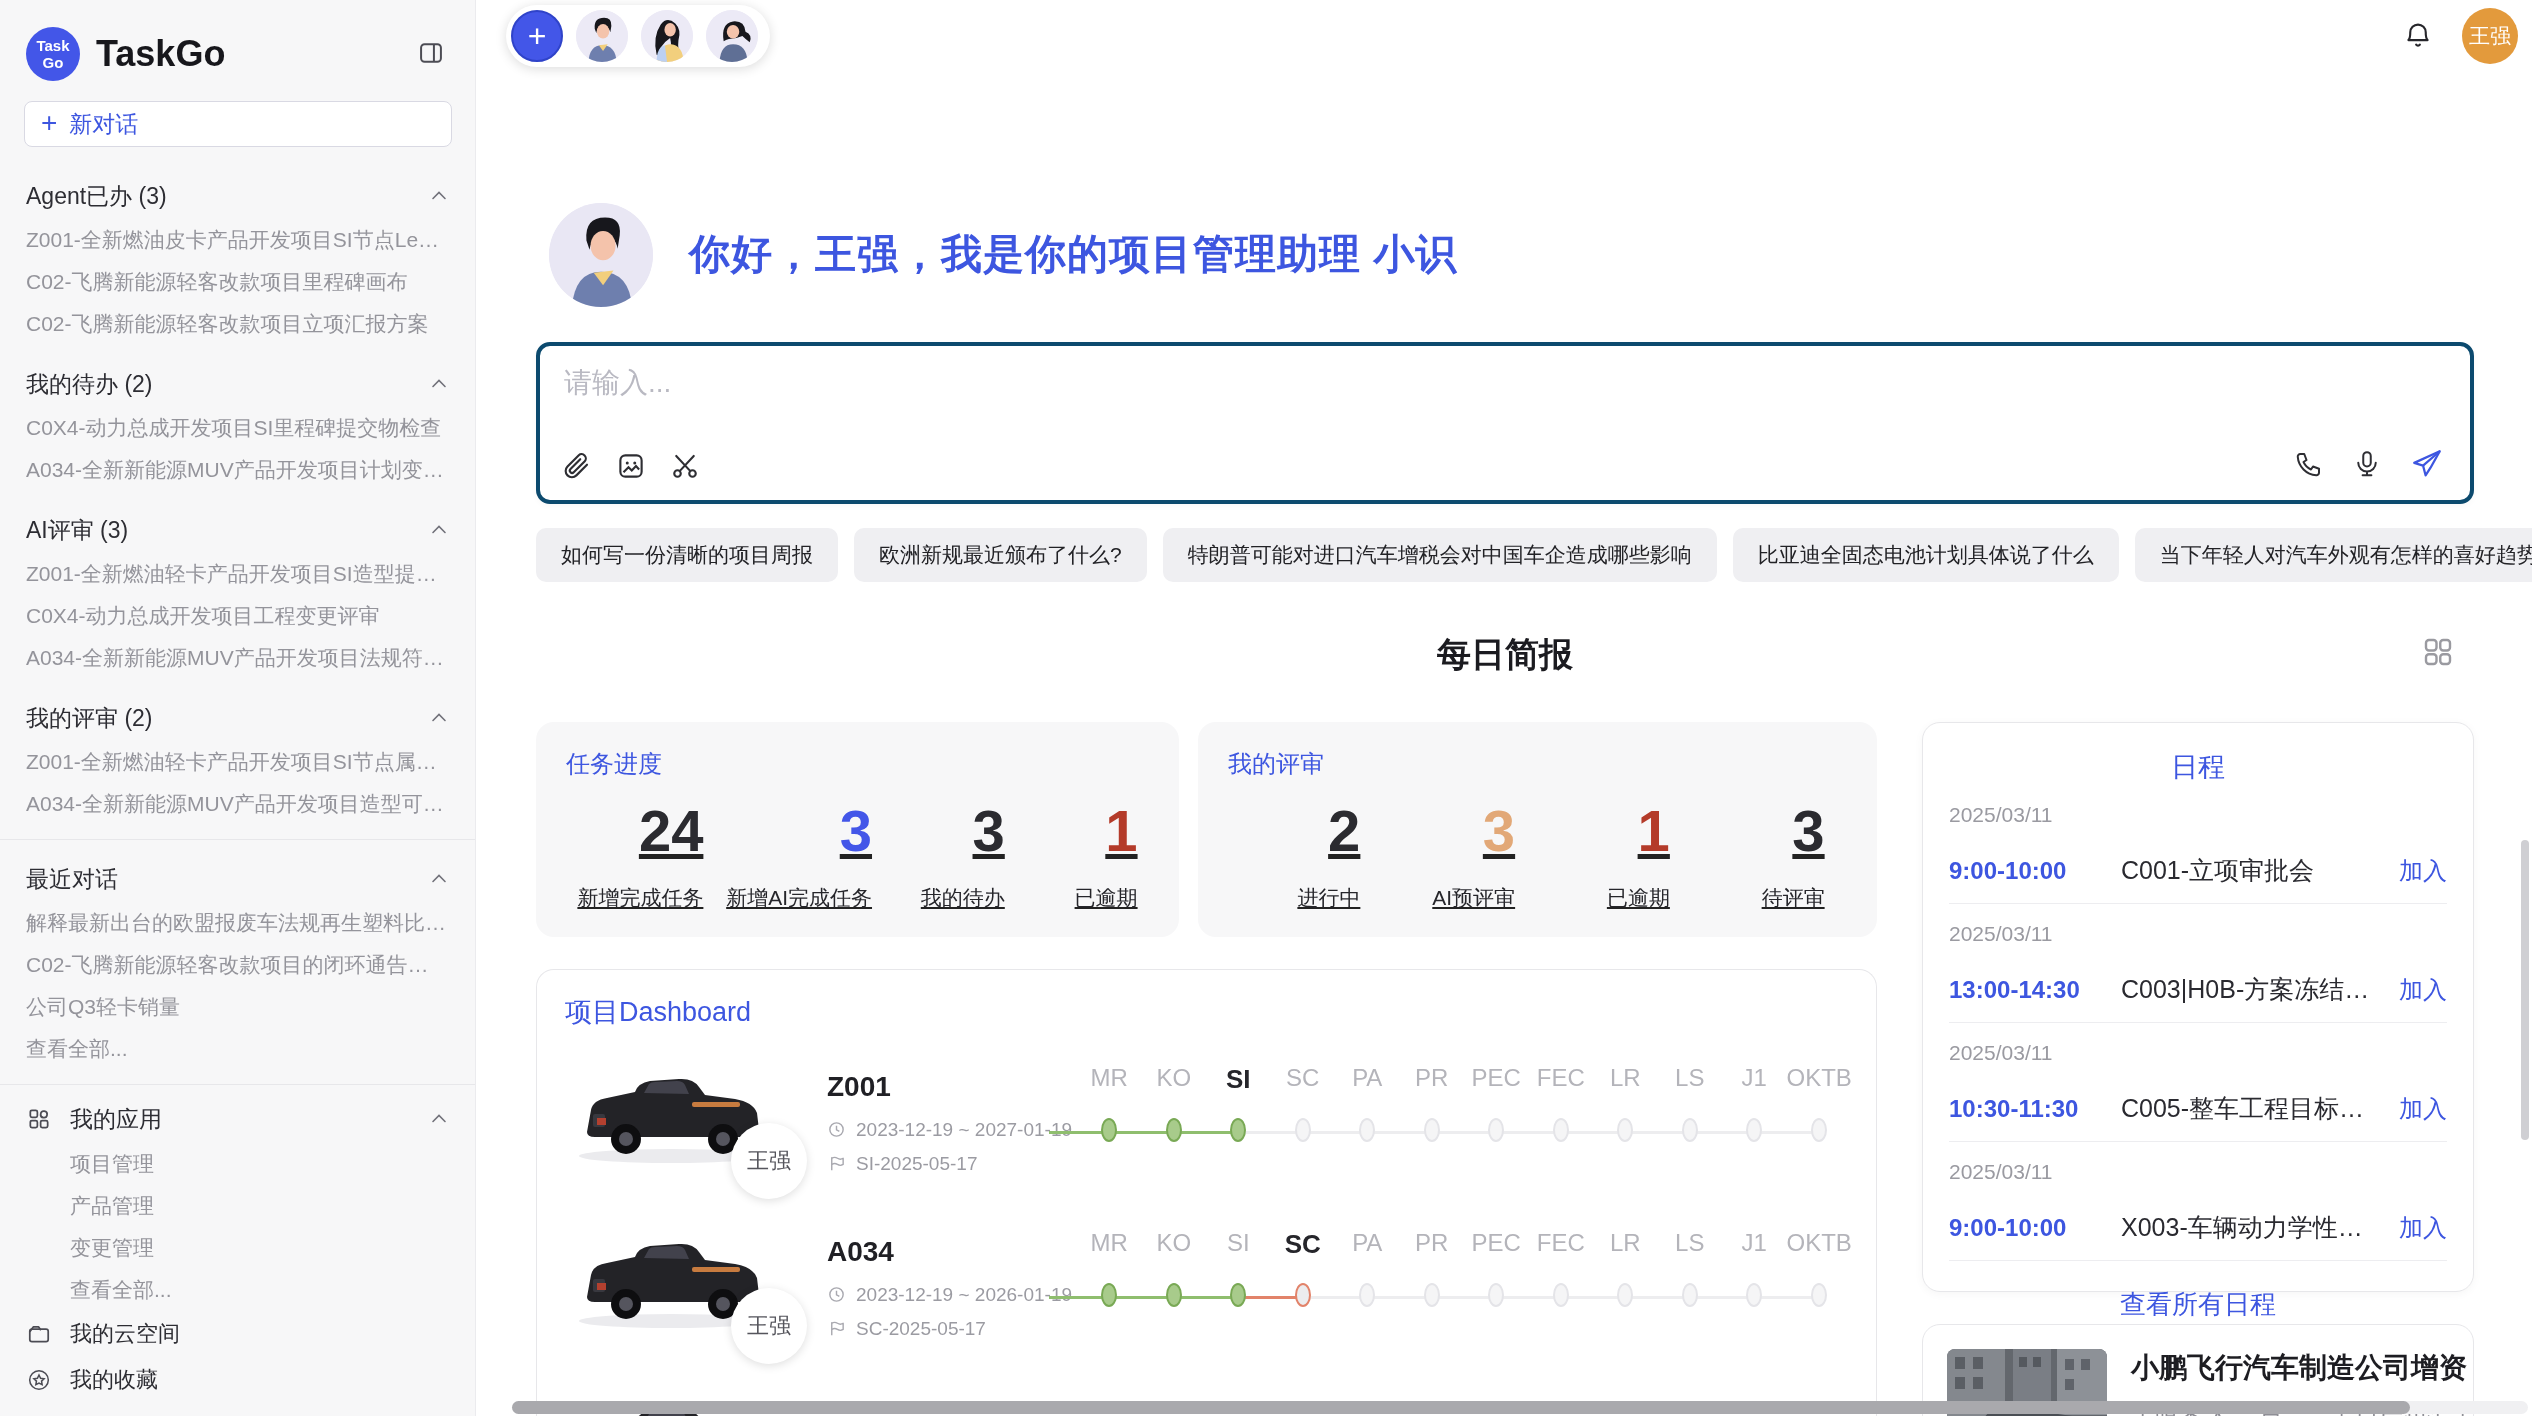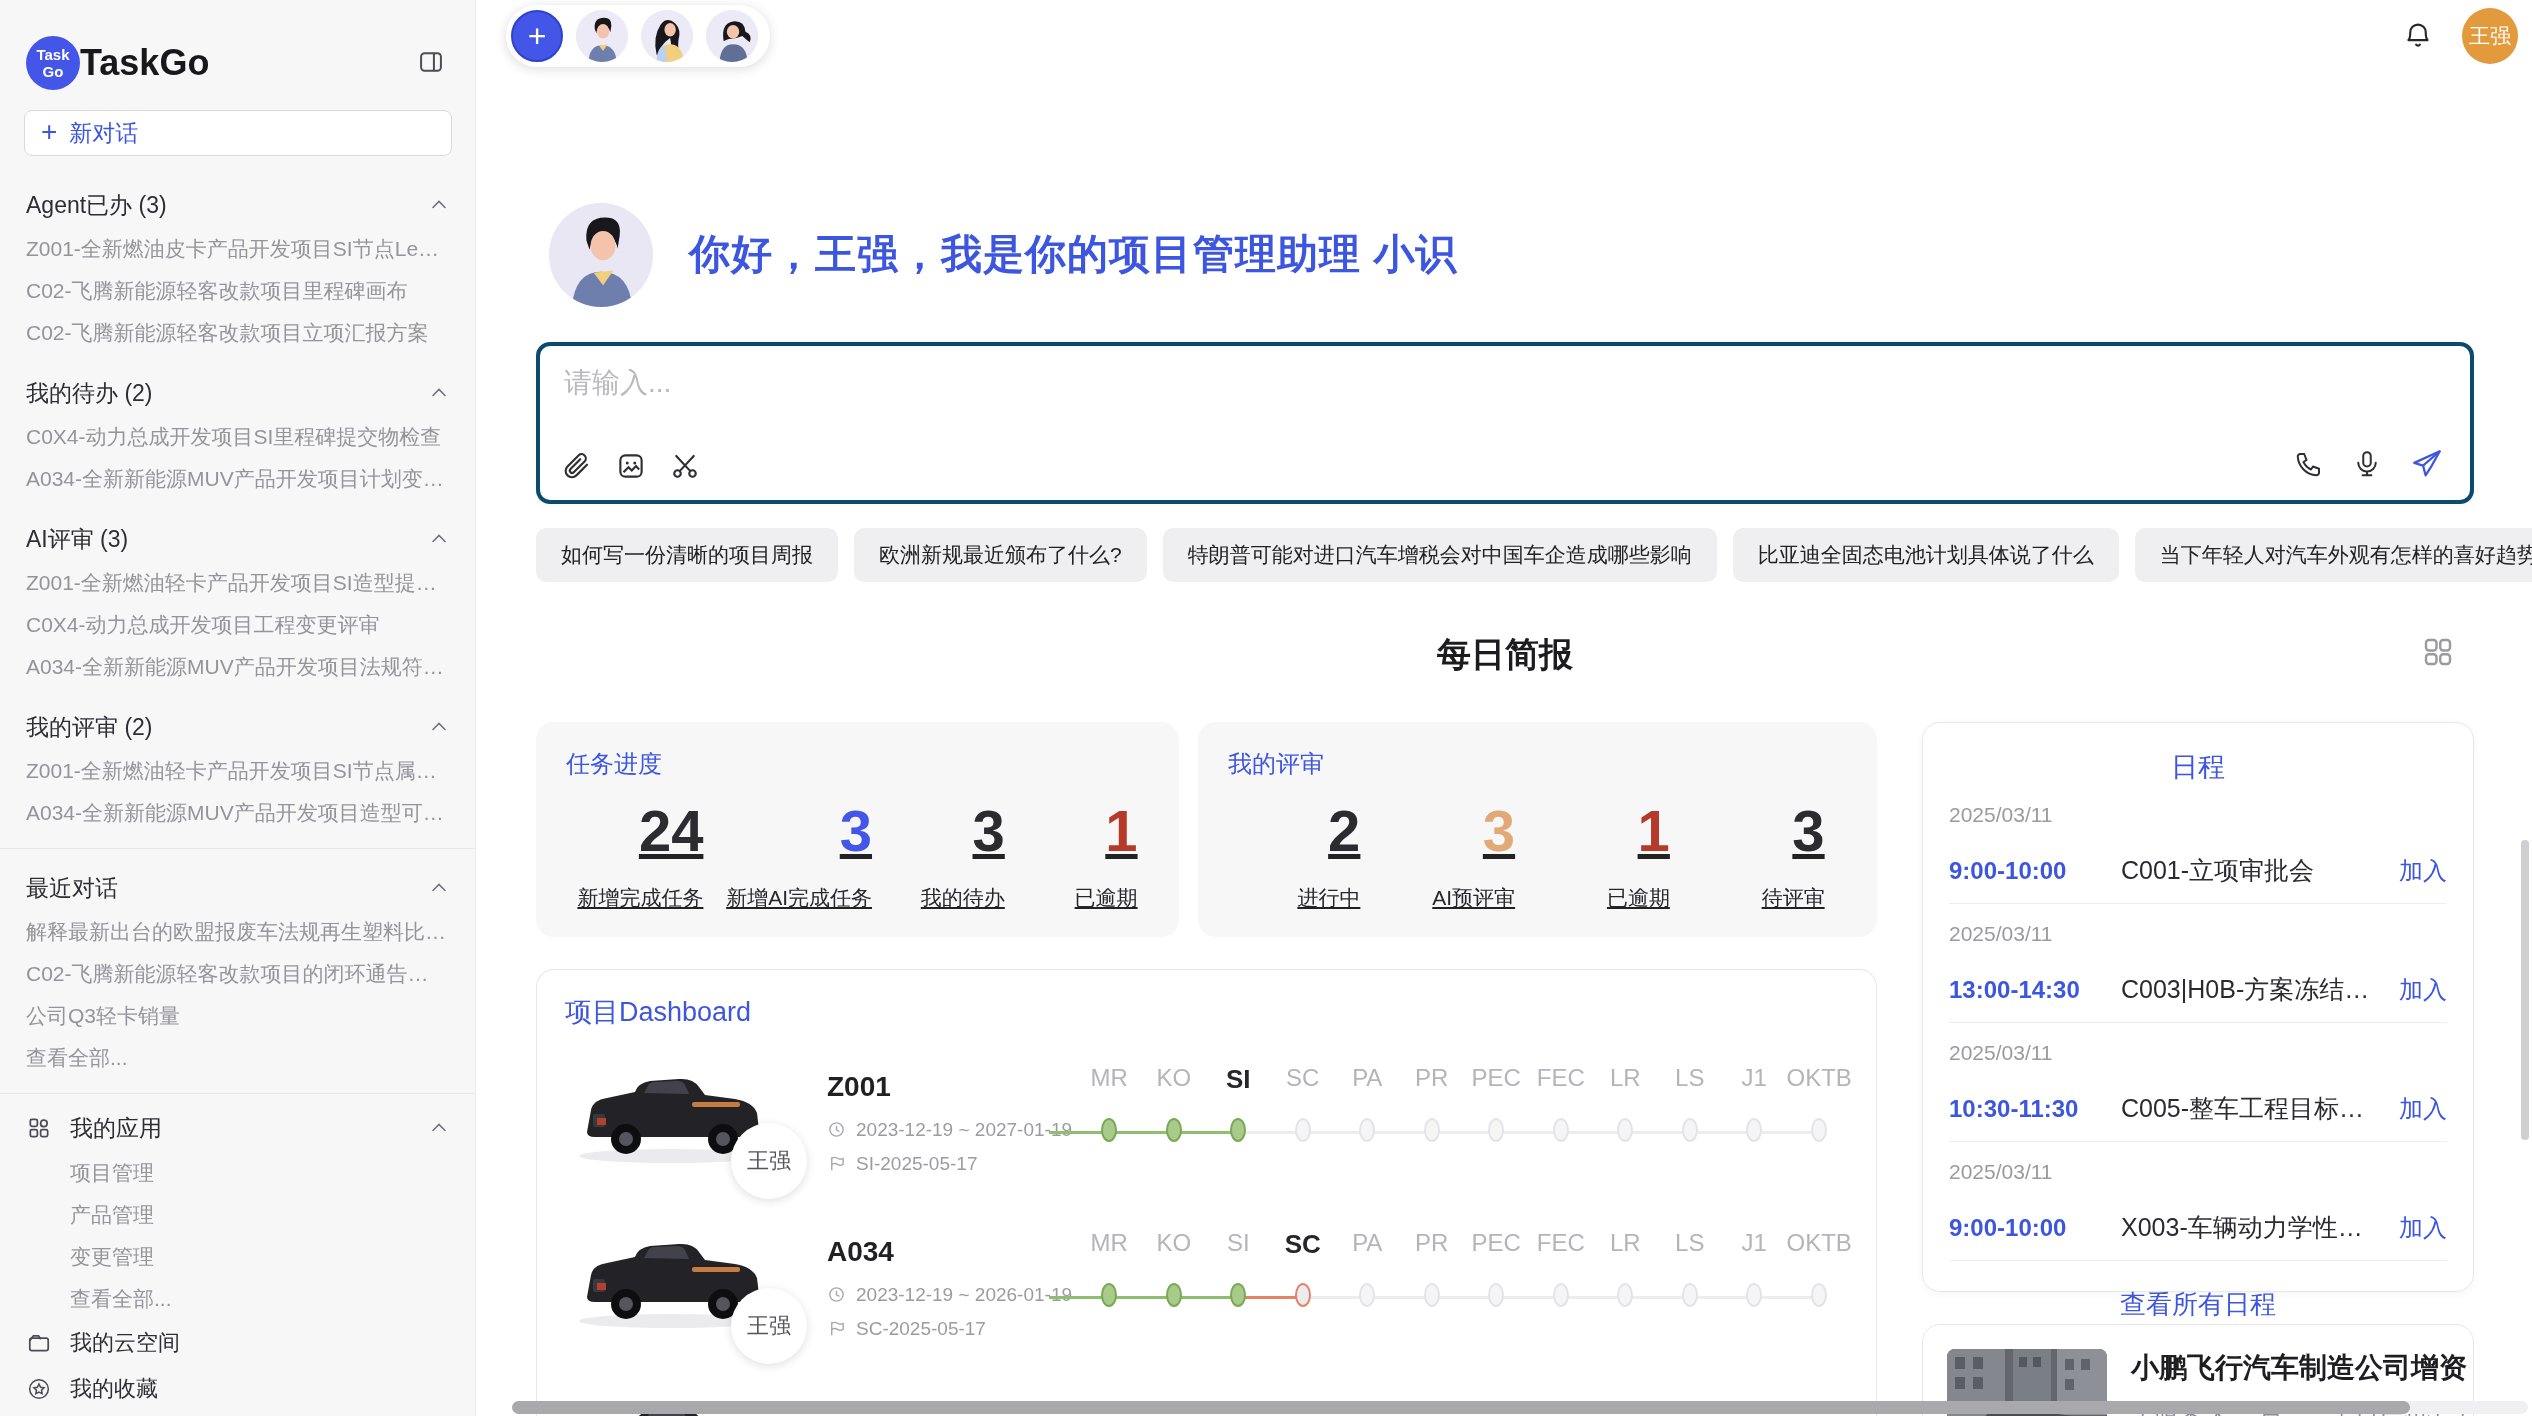--- a/index.html
+++ b/index.html
@@ -8,25 +8,25 @@
     --alert:#e2836a; --avatar-orange:#e39a3c;
   }
   *{box-sizing:border-box}
   html,body{margin:0;padding:0}
   body{width:2532px;height:1416px;overflow:hidden;position:relative;background:#fff;
        font-family:"Liberation Sans","DejaVu Sans",sans-serif;color:#222;}
   svg{display:block}
 
   
   .sidebar{position:absolute;left:0;top:0;width:476px;height:1416px;background:#f7f7f8;
-           border-right:1px solid #ebebee;padding-top:30px;overflow:hidden;}
+           border-right:1px solid #ebebee;padding-top:21px;overflow:hidden;}
   .side-head{display:flex;align-items:center;padding:0 26px;height:66px;}
   .logo{width:54px;height:54px;border-radius:50%;background:var(--logo);color:#fff;display:flex;
         flex-direction:column;align-items:center;justify-content:center;font-size:15px;line-height:17px;font-weight:700;flex:none;}
-  .app-title{font-size:36px;font-weight:700;color:#17171c;flex:1;}
+  .app-title{font-size:36px;font-weight:700;color:#17171c;margin-left:16px;flex:1;}
   .collapse-btn{background:none;border:none;padding:4px;cursor:pointer;}
   .new-chat{margin:14px 24px 4px;width:428px;height:46px;background:#fff;border:1px solid #d9d9e3;
             border-radius:8px;display:flex;align-items:center;gap:12px;padding:0 16px;color:var(--accent);
             font-size:23px;cursor:pointer;font-family:inherit;}
   .new-chat .plus{font-size:28px;line-height:1;margin-top:-3px;}
   .side-scroll{padding:6px 26px 0;}
   .sec-head{height:46px;display:flex;align-items:center;justify-content:space-between;
             font-size:23px;color:#2d2d33;margin-top:16px;cursor:pointer;}
   .side-item{height:42px;line-height:42px;font-size:21px;color:#94949b;white-space:nowrap;
              overflow:hidden;text-overflow:ellipsis;cursor:pointer;}

